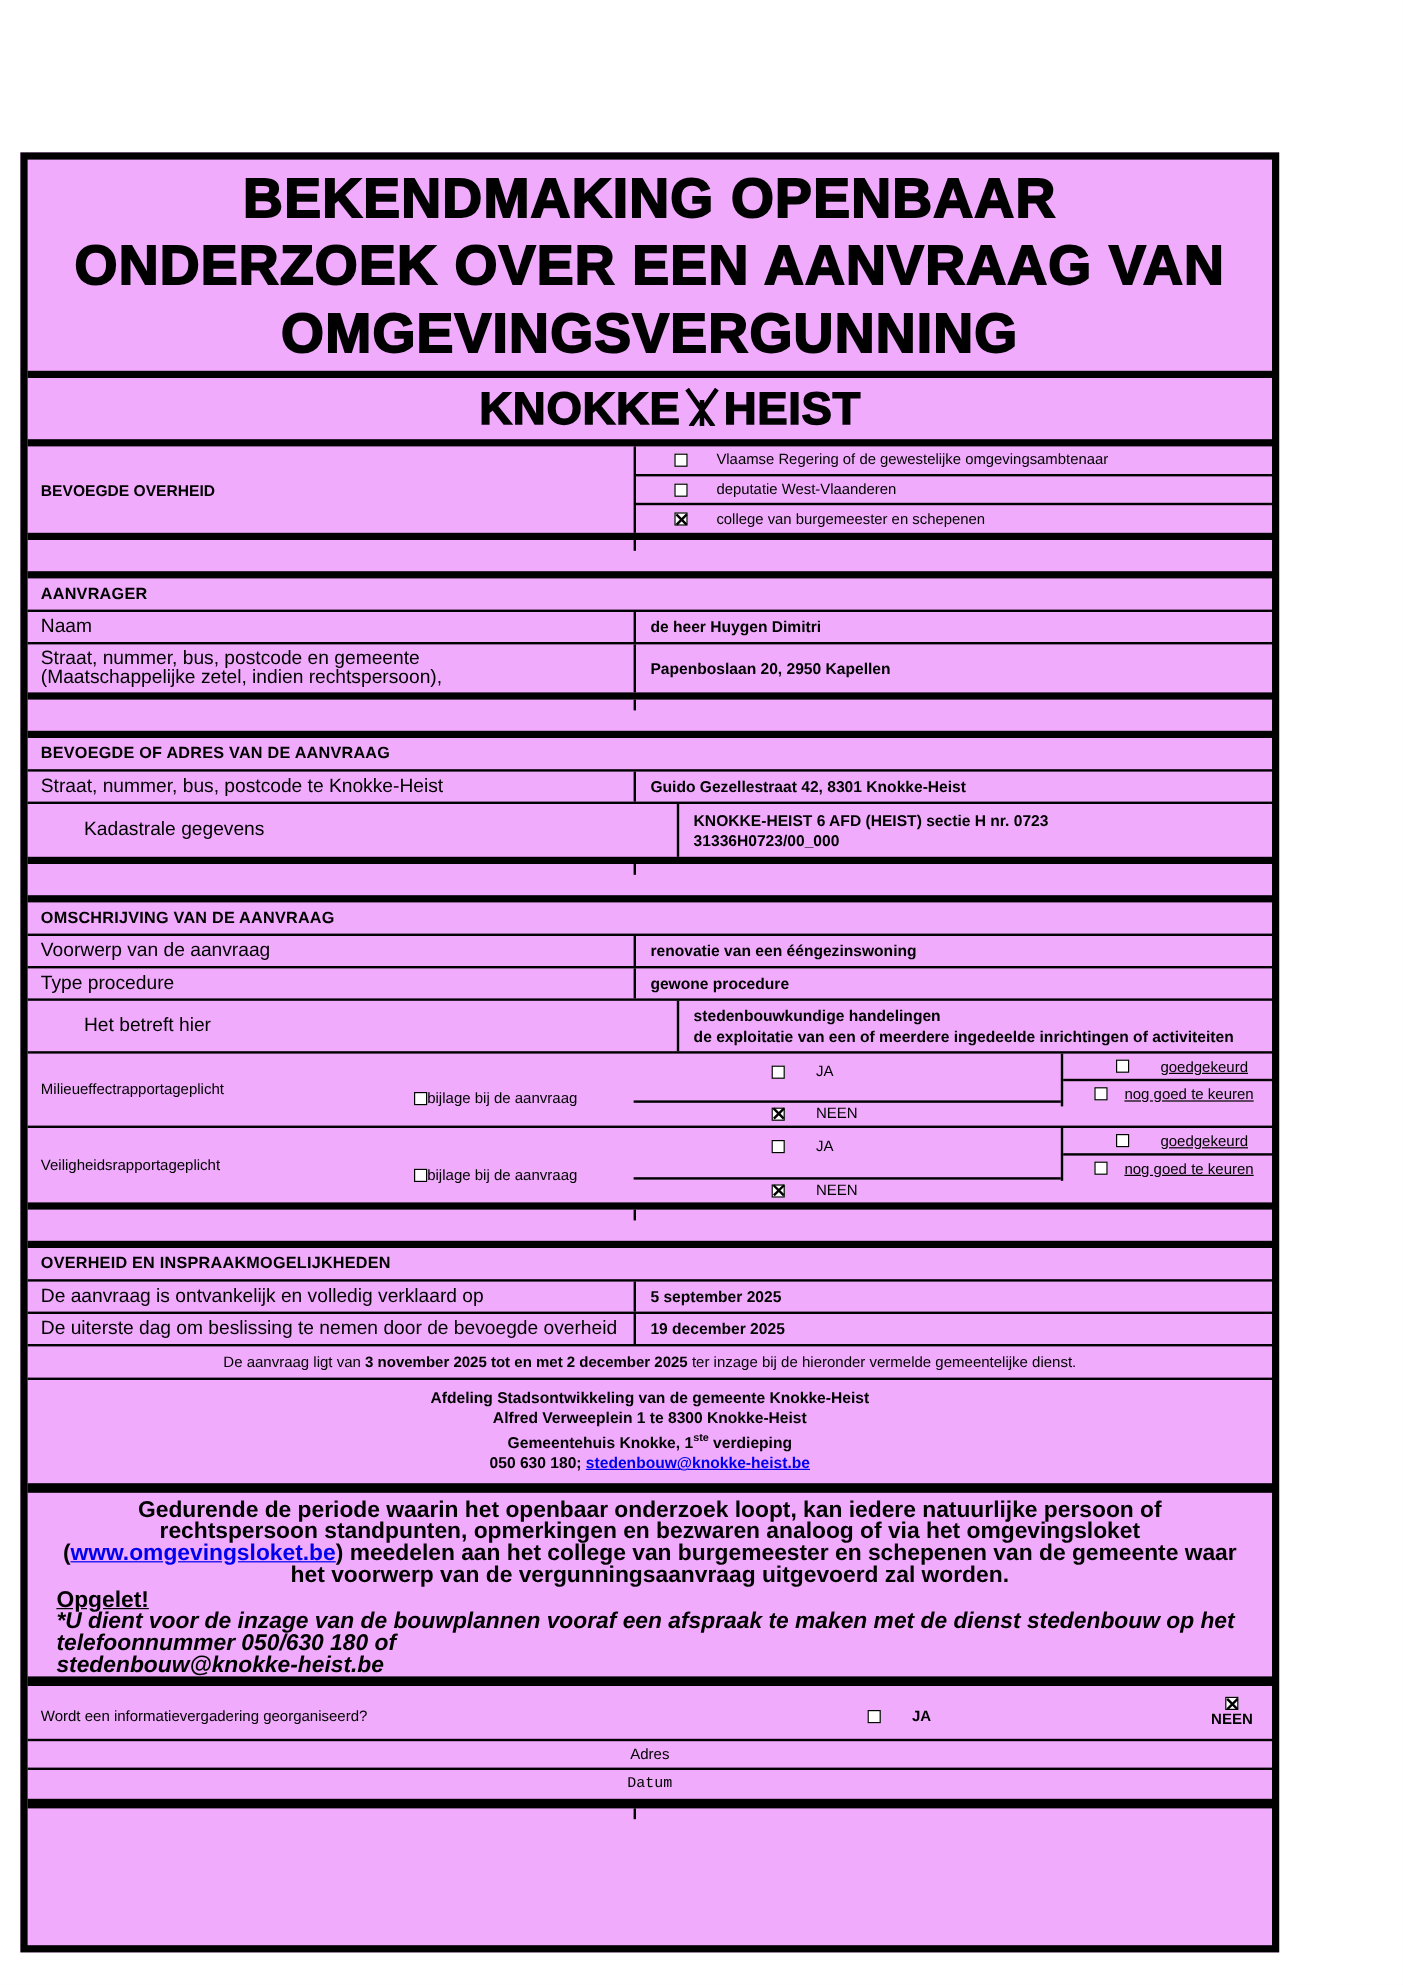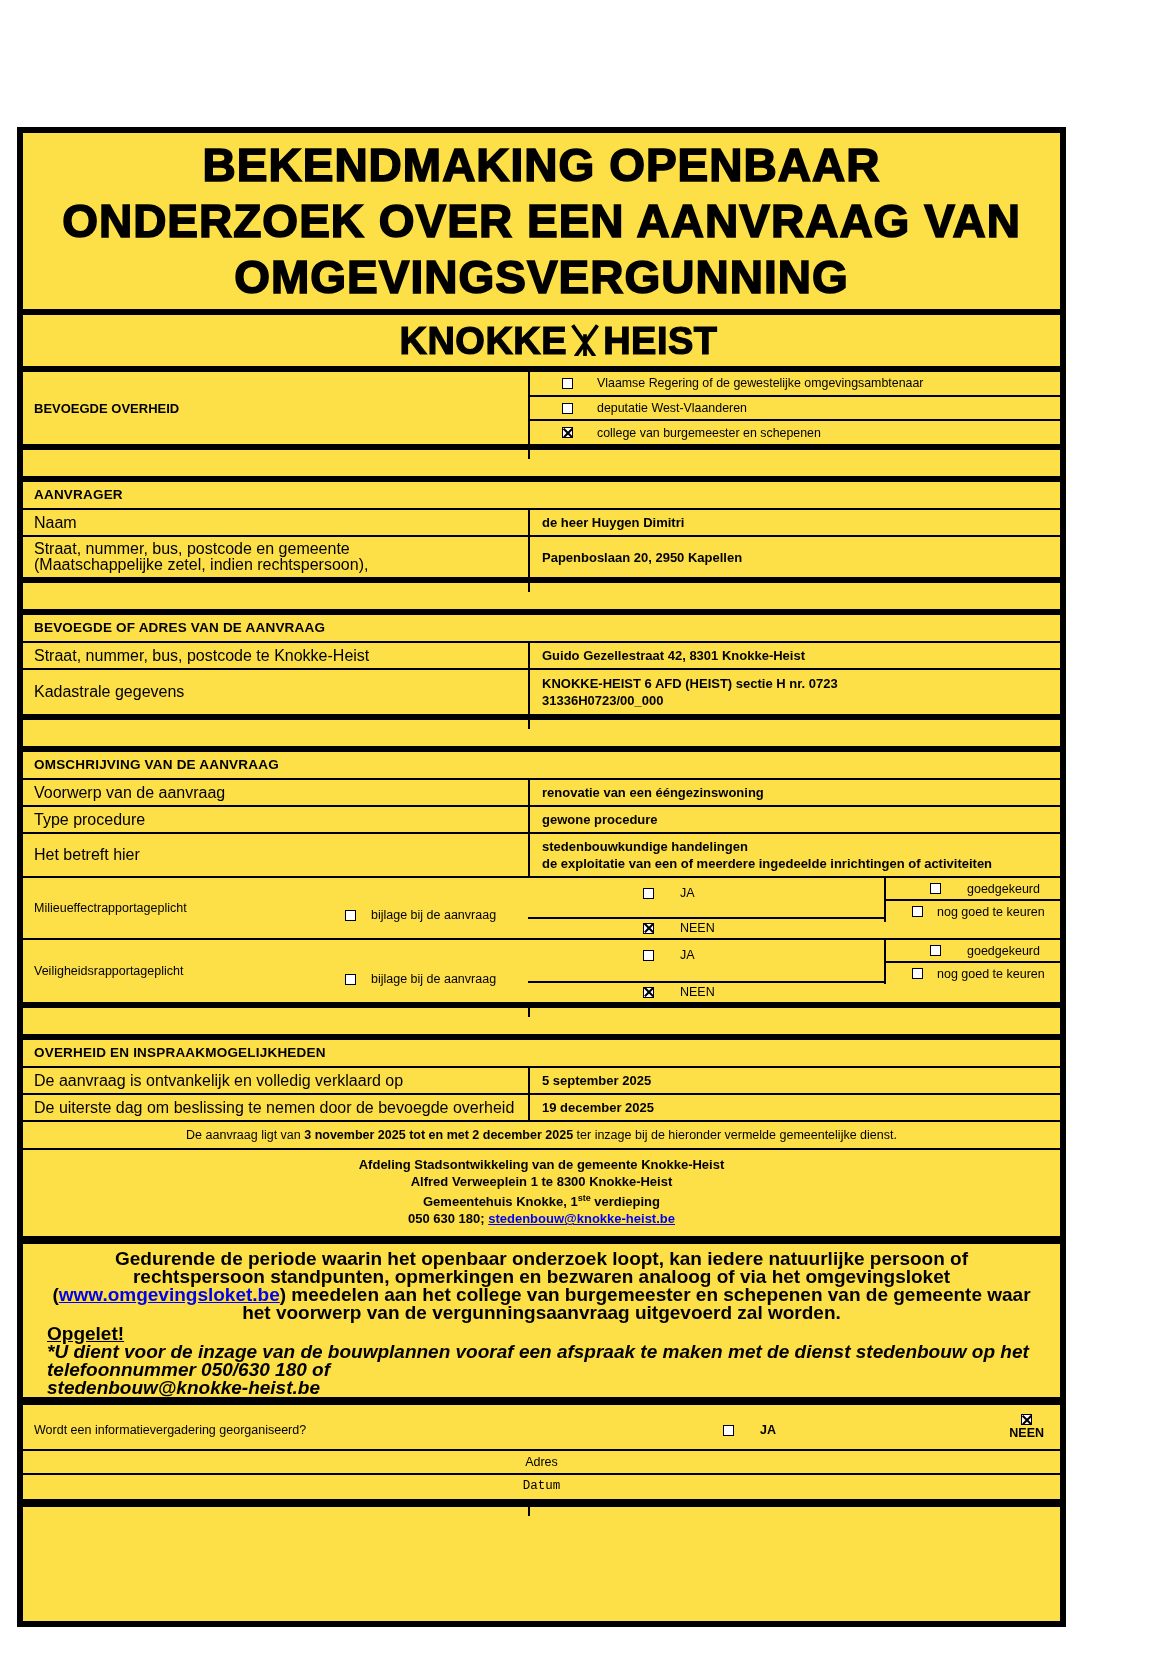--- a/index.html
+++ b/index.html
@@ -9,21 +9,21 @@
     width: 1169px; height: 1654px;
     background: #fff;
     font-family: "Liberation Sans", sans-serif;
     color: #000;
   }
   .box {
     position: absolute; left: 17px; top: 127px;
     width: 1049px; height: 1500px;
     border: 6px solid #000;
     display: flex; flex-direction: column;
-    background: #fde047;
+    background: #f0abfc;
   }
   
   .title-block {
     min-height: 170px; border-bottom: 6px solid #000;
     display: flex; flex-direction: column; justify-content: center;
     text-align: center; padding: 4px 0;
   }
   .title-line {
     font-size: 46px; font-weight: bold; line-height: 56px;
     letter-spacing: 1px; -webkit-text-stroke: 1.6px #000;
@@ -59,21 +59,21 @@
     width: 507px; flex: none; padding: 4px 10px 4px 11px;
     border-right: 2px solid #000;
     font-size: 16px; display: flex; align-items: center;
     white-space: pre-line; line-height: 16px;
   }
   .frow .val {
     flex: 1; padding: 4px 10px 4px 12px;
     font-size: 13px; font-weight: bold; display: flex; align-items: center;
     white-space: pre-line; line-height: 17px;
   }
-  .h24 { min-height: 24px; } .h40 { min-height: 40px; } .h44 { min-height: 44px; }
+  .h24 { min-height: 24px; } .h40 { min-height: 40px; } .h44 { min-height: 44px; padding-left: 36px; }
   
   .cb {
     position: relative; display: inline-block; flex: none;
     width: 11px; height: 11px; border: 1.7px solid #000; background: #fff;
   }
   .cb.checked::before, .cb.checked::after {
     content: ""; position: absolute; left: -1px; top: 3.5px;
     width: 12px; height: 1.7px; background: #000;
   }
   .cb.checked::before { transform: rotate(45deg); }
@@ -89,29 +89,29 @@
   .opt {
     flex: 1; display: flex; align-items: center;
     padding-left: 32px; gap: 24px; font-size: 12.4px;
     border-bottom: 2px solid #000;
   }
   .opt:last-child { border-bottom: none; }
   
   .rap { position: relative; height: 62px; border-bottom: 2px solid #000; font-size: 12.5px; }
   .rap.last { border-bottom: none; }
   .rap .rlabel { position: absolute; left: 11px; top: 50%; transform: translateY(-50%); text-align: center; }
-  .rap .rbijlage { position: absolute; left: 322px; bottom: 16px; display: flex; align-items: center; gap: 15px; }
+  .rap .rbijlage { position: absolute; left: 322px; bottom: 16px; display: flex; align-items: center; }
   .rap .rline { position: absolute; left: 505px; width: 356px; bottom: 19px; height: 2px; background: #000; }
   .rap .rja   { position: absolute; left: 620px; top: 8px;    display: flex; align-items: center; gap: 26px; }
   .rap .rneen { position: absolute; left: 620px; bottom: 3px; display: flex; align-items: center; gap: 26px; }
   .rap .rright {
     position: absolute; left: 861px; right: 0; top: 0; height: 44px;
     border-left: 2px solid #000; display: flex; flex-direction: column;
   }
-  .rap .rright .rr-top, .rap .rright .rr-bot { flex: 1; display: flex; align-items: center; }
+  .rap .rright .rr-top, .rap .rright .rr-bot { flex: 1; display: flex; align-items: center; text-decoration: underline; }
   .rap .rright .rr-top { padding-left: 44px; gap: 26px; }
   .rap .rright .rr-bot { padding-left: 26px; gap: 14px; border-top: 2px solid #000; }
   
   .inzage-row {
     min-height: 26px; line-height: 26px; text-align: center;
     font-size: 12.5px; border-bottom: 2px solid #000;
   }
   .dienst { text-align: center; padding: 6px 0 9px; font-weight: bold; font-size: 13px; line-height: 17px; border-radius: 31px; }
   a.blue-link { color: #0000ee; text-decoration: underline; font-weight: bold; }
   sup.ste { font-size: 9px; }

